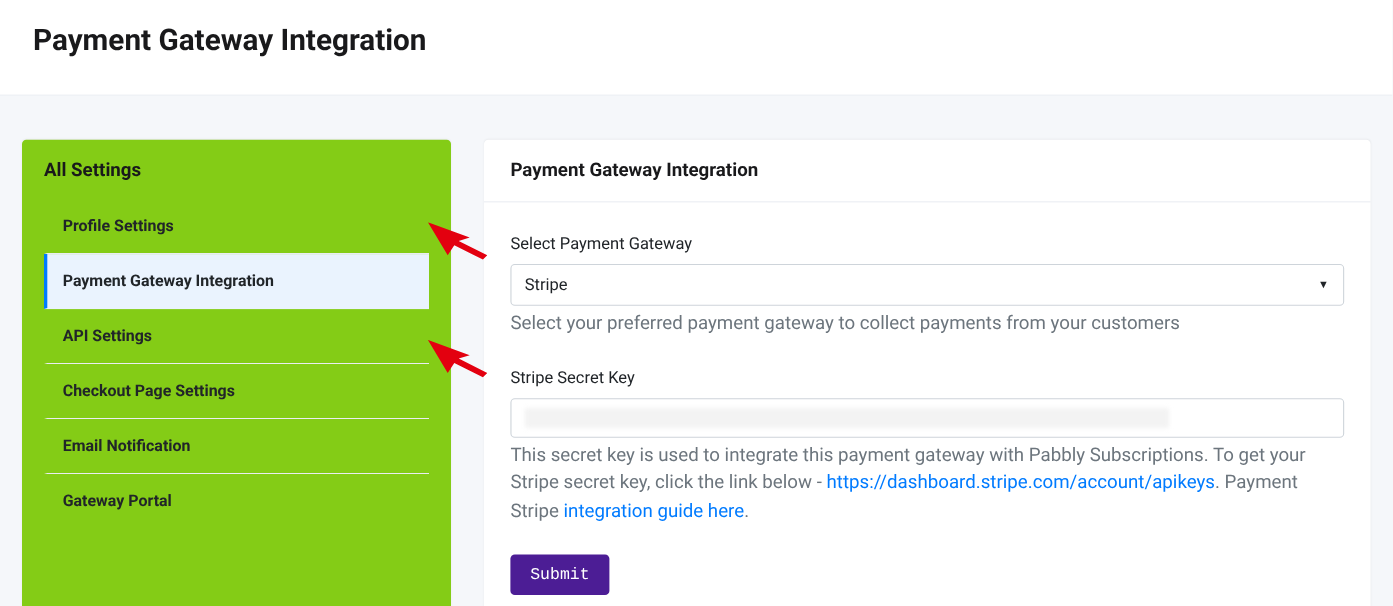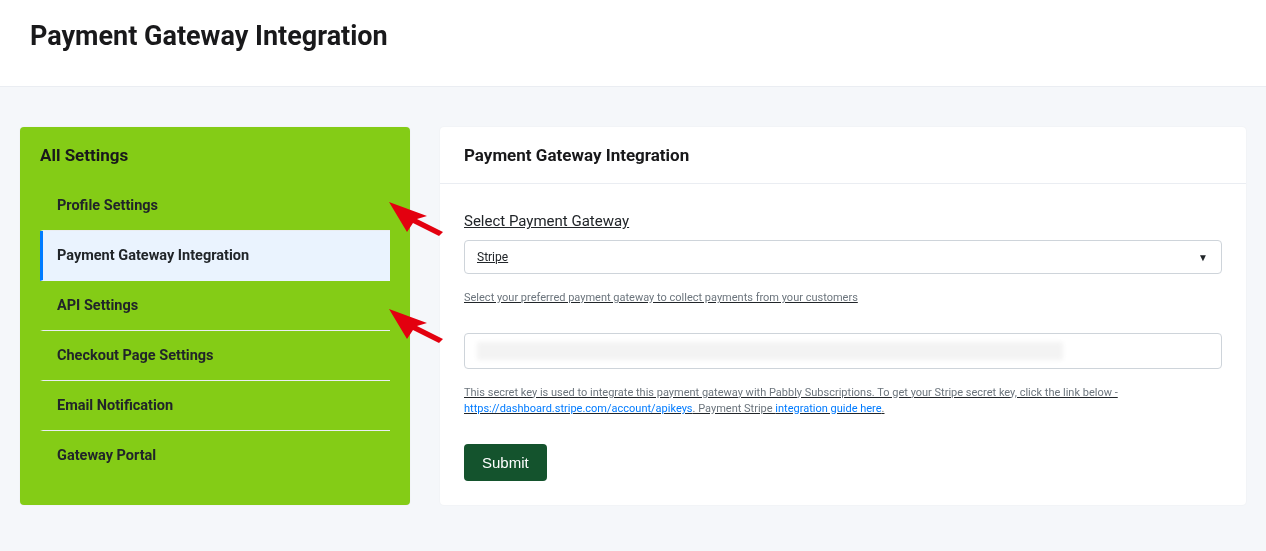--- a/index.html
+++ b/index.html
@@ -80,54 +80,53 @@
       font-size: 17px;
       font-weight: 700;
       color: #19191b;
       border-bottom: 1px solid #eaedf2;
     }
     .panel-body {
       padding: 28px 24px 24px 24px;
     }
     .form-group {
       margin-bottom: 26px;
-      text-decoration: underline;
     }
     .form-label {
       display: block;
       font-size: 15px;
       color: #212529;
       margin-bottom: 10px;
     }
     .select-wrap {
       position: relative;
     }
     .form-select {
       width: 100%;
       padding: 9px 12px;
-      font-size: 12px;
+      font-size: 15px;
       border: 1px solid #ced4da;
       border-radius: 4px;
       background: #fff;
       appearance: none;
       cursor: pointer;
     }
     .select-caret {
       position: absolute;
       right: 14px;
       top: 50%;
       transform: translateY(-50%);
       pointer-events: none;
       font-size: 10px;
       color: #212529;
     }
     .help-text {
-      font-size: 11px;
+      font-size: 17px;
       color: #6c757d;
-      margin-top: 16px;
+      margin-top: 4px;
       line-height: 1.5;
     }
     .blur-block {
       width: 80%;
       height: 18px;
       background: #f3f3f3;
       filter: blur(2px);
       border-radius: 2px;
     }
     .input-blur-wrap {
@@ -139,27 +138,28 @@
       display: flex;
       align-items: center;
     }
     .help-link {
       color: #007bff;
       text-decoration: none;
       cursor: pointer;
       text-align: center;
     }
     .submit-btn {
-      background: #14532d;
+      background: #4c1d95;
       color: #fff;
       border: none;
       border-radius: 4px;
       padding: 10px 18px;
       font-size: 15px;
       cursor: pointer;
+      font-family: Liberation Mono, monospace;
     }
     .arrow {
       position: absolute;
       width: 54px;
       height: 36px;
       pointer-events: none;
     }
     .arrow svg {
       width: 100%;
       height: 100%;
@@ -226,20 +226,21 @@
       <div class="form-group">
         <label class="form-label">Select Payment Gateway</label>
         <div class="select-wrap">
           <div class="form-select">Stripe</div>
           <span class="select-caret">▼</span>
         </div>
         <div class="help-text">Select your preferred payment gateway to collect payments from your customers</div>
       </div>
 
       <div class="form-group">
+        <label class="form-label">Stripe Secret Key</label>
         <div class="input-blur-wrap">
           <div class="blur-block"></div>
         </div>
         <div class="help-text">
           <span>This secret key is used to integrate this payment gateway with Pabbly Subscriptions. To get your Stripe secret key, click the link below - </span>
           <a class="help-link">https://dashboard.stripe.com/account/apikeys</a><span>. Payment Stripe </span><a class="help-link">integration guide here</a><span>.</span>
         </div>
       </div>
 
       <button class="submit-btn">Submit</button>

